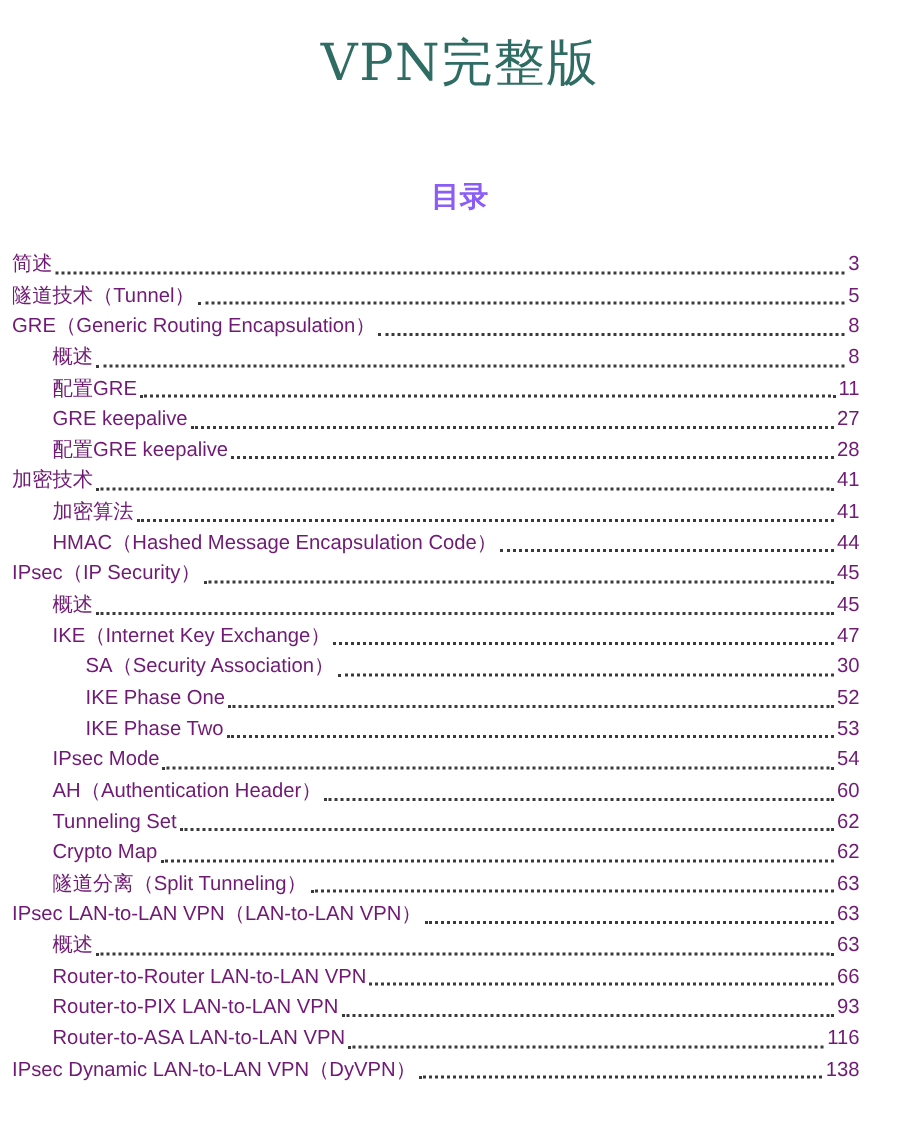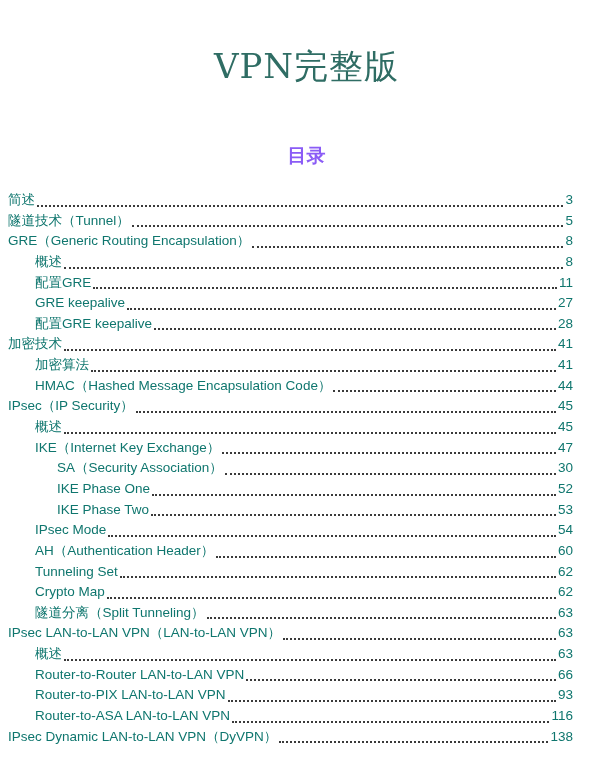--- a/index.html
+++ b/index.html
@@ -12,21 +12,21 @@
     height: 761px;
     overflow: hidden;
     font-family: "Liberation Sans", sans-serif;
     color: #1a1a1a;
   }
   .page {
     width: 613px;
     height: 761px;
     background: #ffffff;
     box-sizing: border-box;
-    padding-top: 44px;
+    padding-top: 20px;
   }
   .doc-title {
     text-align: center;
     font-family: "DejaVu Serif", "Liberation Serif", serif;
     font-size: 34px;
     line-height: 44px;
     font-weight: 400;
     color: #2f6d64;
     letter-spacing: 1px;
   }
@@ -43,21 +43,21 @@
     margin-top: 22px;
     padding-left: 8px;
     padding-right: 40px;
   }
   .toc-row {
     display: flex;
     align-items: baseline;
     height: 20.65px;
     line-height: 20.65px;
     font-size: 13.5px;
-    color: #0f766e;
+    color: #701a75;
     white-space: nowrap;
     cursor: pointer;
   }
   .toc-row.level-2 { padding-left: 27px; }
   .toc-row.level-3 { padding-left: 49px; }
   .toc-label {
     flex: 0 0 auto;
   }
   .toc-dots {
     flex: 1 1 auto;

